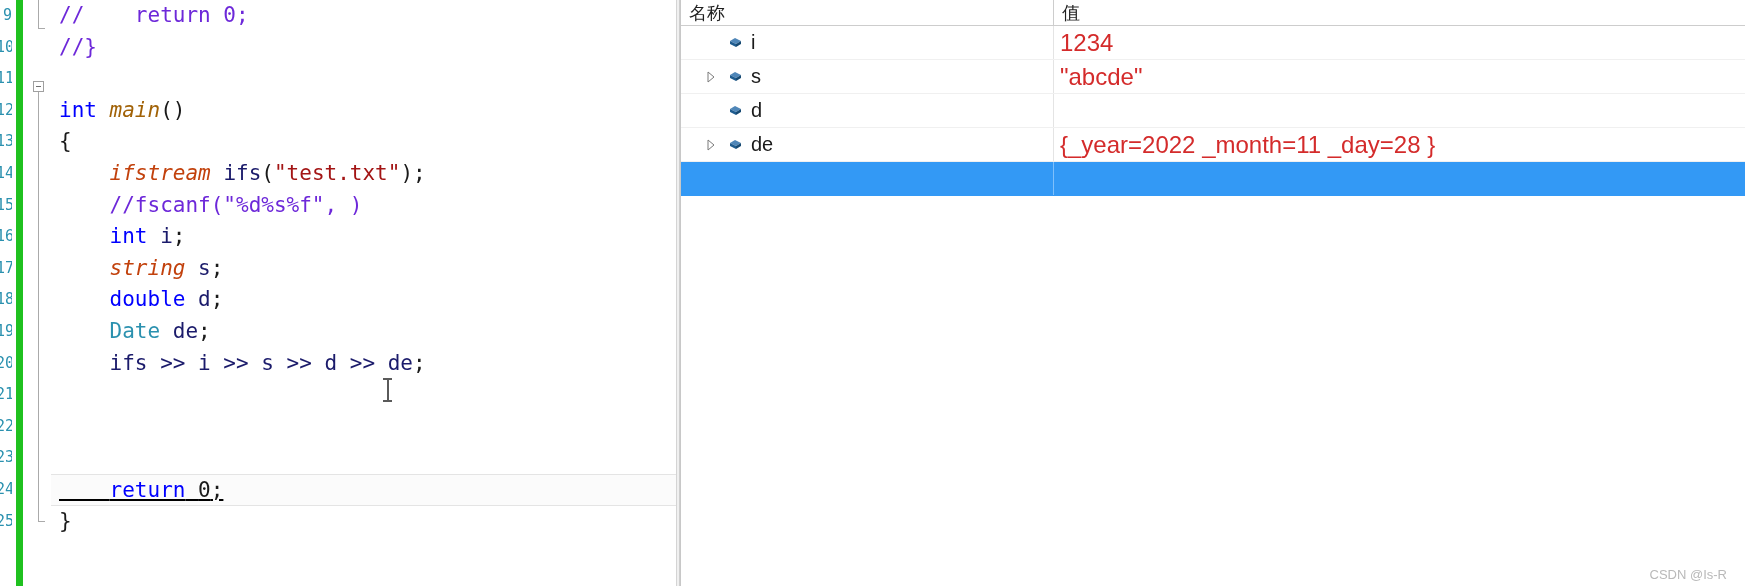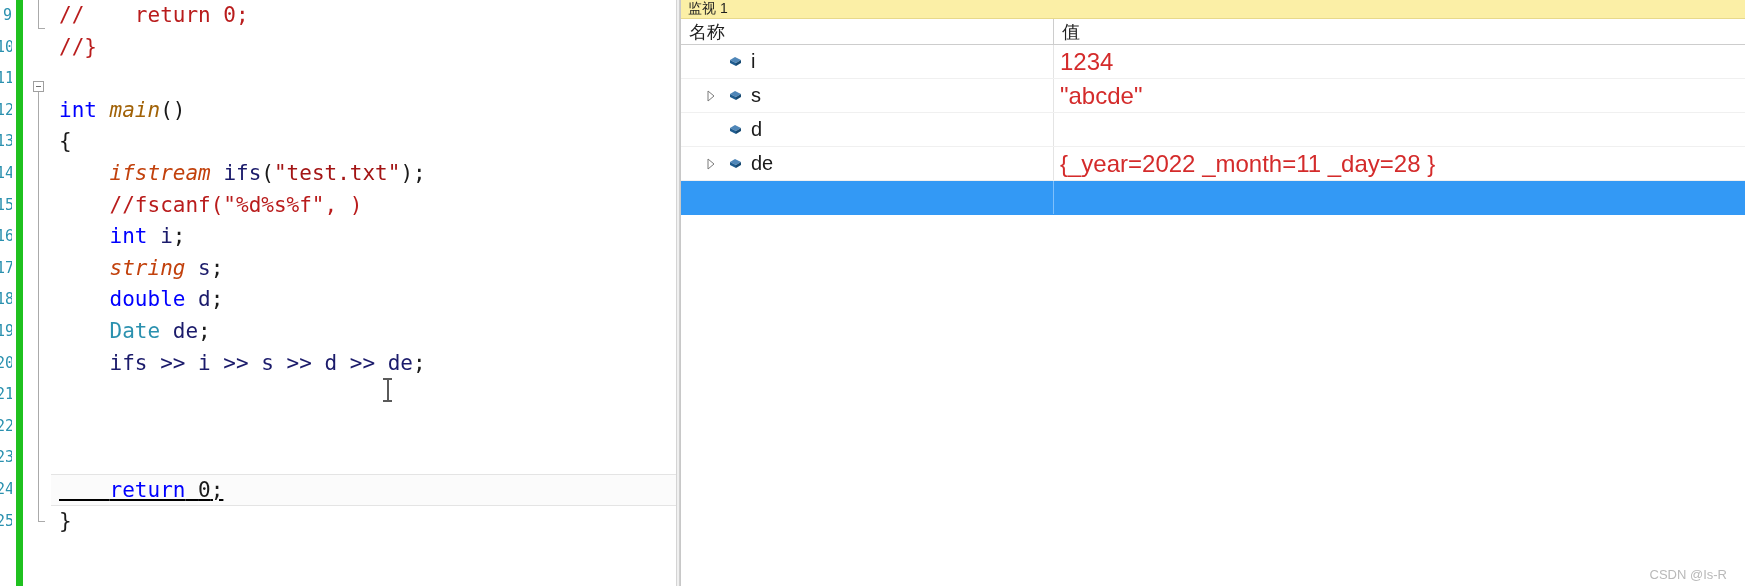--- a/index.html
+++ b/index.html
@@ -109,21 +109,21 @@
     border-bottom: 1px solid #e4e4e4;
     box-sizing: border-box;
     text-decoration: underline;
   }
 
   .tok-kw      { color: #0000ff; }
   .tok-type    { color: #2b91af; }
   .tok-type-i  { color: #c2410c; font-style: italic; }
   .tok-fn      { color: #a16207; font-style: italic; }
   .tok-str     { color: #a31515; }
-  .tok-cmt     { color: #b91c1c; }
+  .tok-cmt     { color: #6d28d9; }
   .tok-plain   { color: #1b1b6b; }
   .tok-punct   { color: #1a1a1a; }
   .tok-num     { color: #1a1a1a; }
 
   
   #ibeam {
     position: absolute;
     left: 383px; top: 378px;
     width: 9px; height: 24px;
   }
@@ -293,23 +293,20 @@
       <div class="bar top"></div>
       <div class="stem"></div>
       <div class="bar bot"></div>
     </div>
   </div>
 
   <div id="splitter"></div>
 
   <div id="watch-window">
 
-    <div id="watch-titlebar">
-      <span>监视 1</span>
-    </div>
 
     <div id="watch-header">
       <div class="wh-col wh-name">
         <span>名称</span>
       </div>
       <div class="wh-col wh-value">
         <span>值</span>
       </div>
     </div>
 

